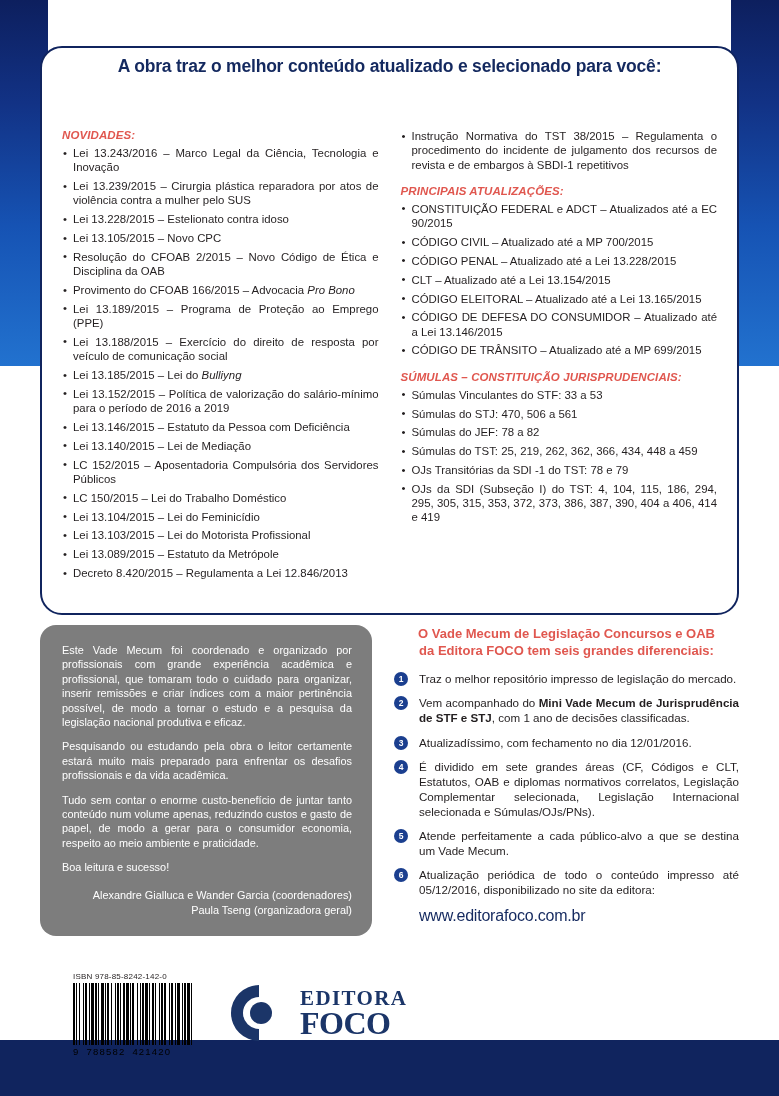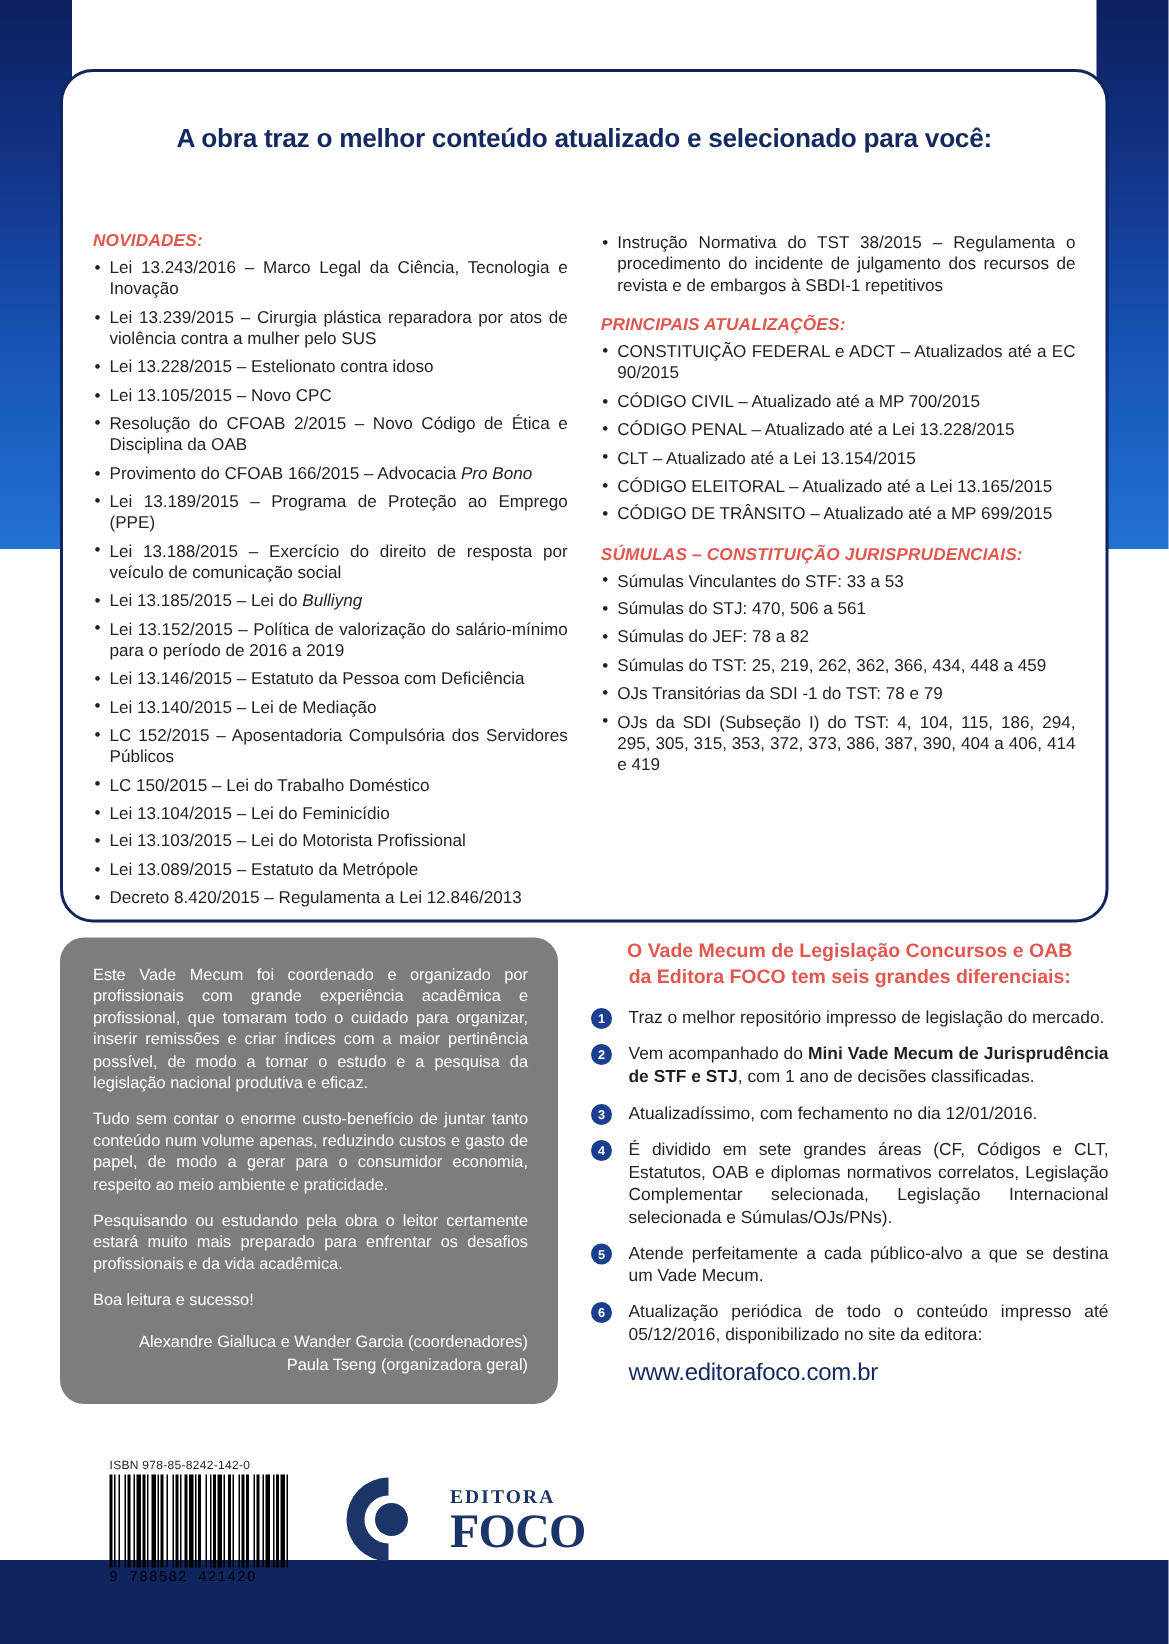--- a/index.html
+++ b/index.html
@@ -45,21 +45,21 @@
   .panel {
     position: absolute;
     left: 40px;
     top: 46px;
     width: 699px;
     height: 569px;
     box-sizing: border-box;
     border: 2px solid #10245e;
     border-radius: 22px;
     background: #ffffff;
-    padding: 30px 20px 10px 20px;
+    padding: 4px 20px 10px 20px;
   }
 
   .panel-title {
     text-align: center;
     color: #14295f;
     font-size: 17.5px;
     font-weight: bold;
     letter-spacing: -0.2px;
     margin: 4px 0 12px 0;
   }
@@ -222,21 +222,21 @@
     display: flex;
     align-items: center;
     gap: 10px;
     color: #1b3568;
   }
   .logo-mark { width: 62px; height: 62px; flex: 0 0 62px; }
   .logo-text { line-height: 1; }
   .logo-editora {
     font-family: "Liberation Serif", serif;
     font-weight: bold;
-    font-size: 13px;
+    font-size: 21px;
     letter-spacing: 1.4px;
     color: #1b3568;
   }
   .logo-foco {
     font-family: "Liberation Serif", serif;
     font-weight: bold;
     font-size: 32px;
     letter-spacing: -0.5px;
     color: #1b3568;
     margin-top: -2px;
@@ -285,20 +285,21 @@
             <li>Instrução Normativa do TST  38/2015 – Regulamenta o procedimento do incidente de julgamento dos recursos de revista e de embargos à SBDI-1 repetitivos</li>
           </ul>
 
         <div class="sec-head spaced">PRINCIPAIS ATUALIZAÇÕES:</div>
         <ul class="items" id="atualizacoes-list">
             <li>CONSTITUIÇÃO FEDERAL e ADCT – Atualizados até a EC 90/2015</li>
             <li>CÓDIGO CIVIL – Atualizado até a MP 700/2015</li>
             <li>CÓDIGO PENAL – Atualizado até a Lei 13.228/2015</li>
             <li>CLT – Atualizado até a Lei 13.154/2015</li>
             <li>CÓDIGO ELEITORAL – Atualizado até a Lei 13.165/2015</li>
+            <li>CÓDIGO DE DEFESA DO CONSUMIDOR – Atualizado até a Lei 13.146/2015</li>
             <li>CÓDIGO DE TRÂNSITO – Atualizado até a MP 699/2015</li>
           </ul>
 
         <div class="sec-head spaced">SÚMULAS – CONSTITUIÇÃO JURISPRUDENCIAIS:</div>
         <ul class="items" id="sumulas-list">
             <li>Súmulas Vinculantes do STF: 33 a 53</li>
             <li>Súmulas do STJ: 470, 506 a 561</li>
             <li>Súmulas do JEF: 78 a 82</li>
             <li>Súmulas do TST: 25, 219, 262, 362, 366, 434, 448 a 459</li>
             <li>OJs Transitórias da SDI -1 do TST: 78 e 79</li>
@@ -306,22 +307,22 @@
           </ul>
       </div>
 
     </div>
   </div>
 
   <div class="bottom">
 
     <div class="gray-box">
       <p>Este Vade Mecum foi coordenado e organizado por profissionais com grande experiência acadêmica e profissional, que tomaram todo o cuidado para organizar, inserir remissões e criar índices com a maior pertinência possível, de modo a tornar o estudo e a pesquisa da legislação nacional produtiva e eficaz.</p>
+      <p>Pesquisando ou estudando pela obra o leitor certamente estará muito mais preparado para enfrentar os desafios profissionais e da vida acadêmica.</p>
       <p>Tudo sem contar o enorme custo-benefício de juntar tanto conteúdo num volume apenas, reduzindo custos e gasto de papel, de modo a gerar para o consumidor economia, respeito ao meio ambiente e praticidade.</p>
-      <p>Pesquisando ou estudando pela obra o leitor certamente estará muito mais preparado para enfrentar os desafios profissionais e da vida acadêmica.</p>
       <p class="last">Boa leitura e sucesso!</p>
       <p class="signature">
         <span>Alexandre Gialluca e Wander Garcia (coordenadores)</span><br>
         <span>Paula Tseng (organizadora geral)</span>
       </p>
     </div>
 
     <div class="right-block">
       <div class="rb-title">
         <span>O Vade Mecum de Legislação Concursos e OAB</span><br>

